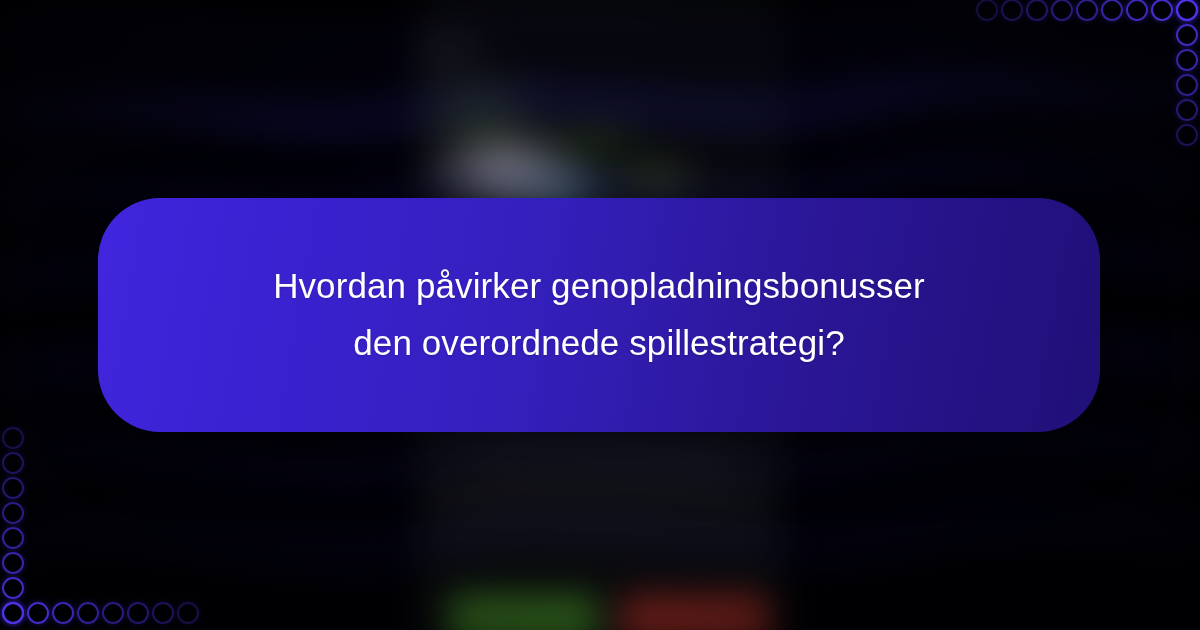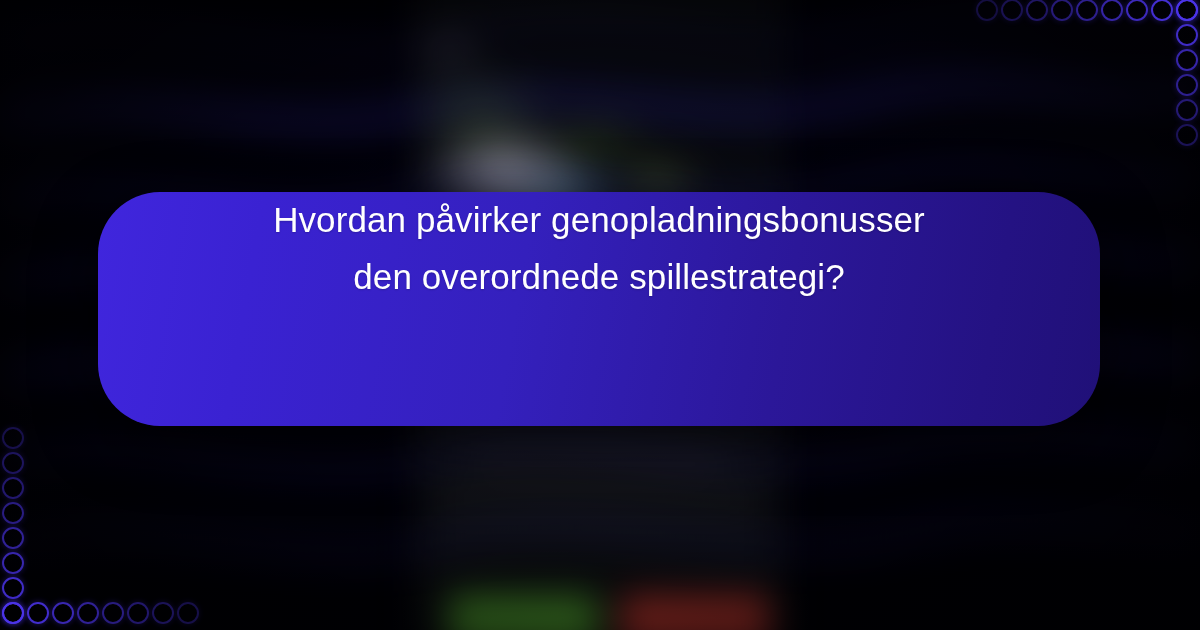--- a/index.html
+++ b/index.html
@@ -84,26 +84,26 @@
     position:absolute;
     width:22px; height:22px;
     border-radius:50%;
     border:2.4px solid #4b34e8;
     box-shadow:0 0 6px rgba(75,52,232,.45);
   }
 
   
   .card {
     position:absolute;
-    left:98px; top:192px;
+    left:98px; top:198px;
     width:1002px; height:234px;
     border-radius:62px;
     background:linear-gradient(100deg, #4026dd 0%, #3a22d2 16%, #3420bd 42%, #2b1799 68%, #241283 88%, #201078 100%);
     box-shadow:0 18px 60px rgba(0,0,0,.55);
-    display:flex; justify-content:center;
+    display:flex; align-items:center; justify-content:center;
     overflow:hidden;
   }
   .card-inner {
     width:100%;
     padding:0 66px;
     text-align:center;
   }
   .q-text {
     color:#ffffff;
     font-size:35px;

